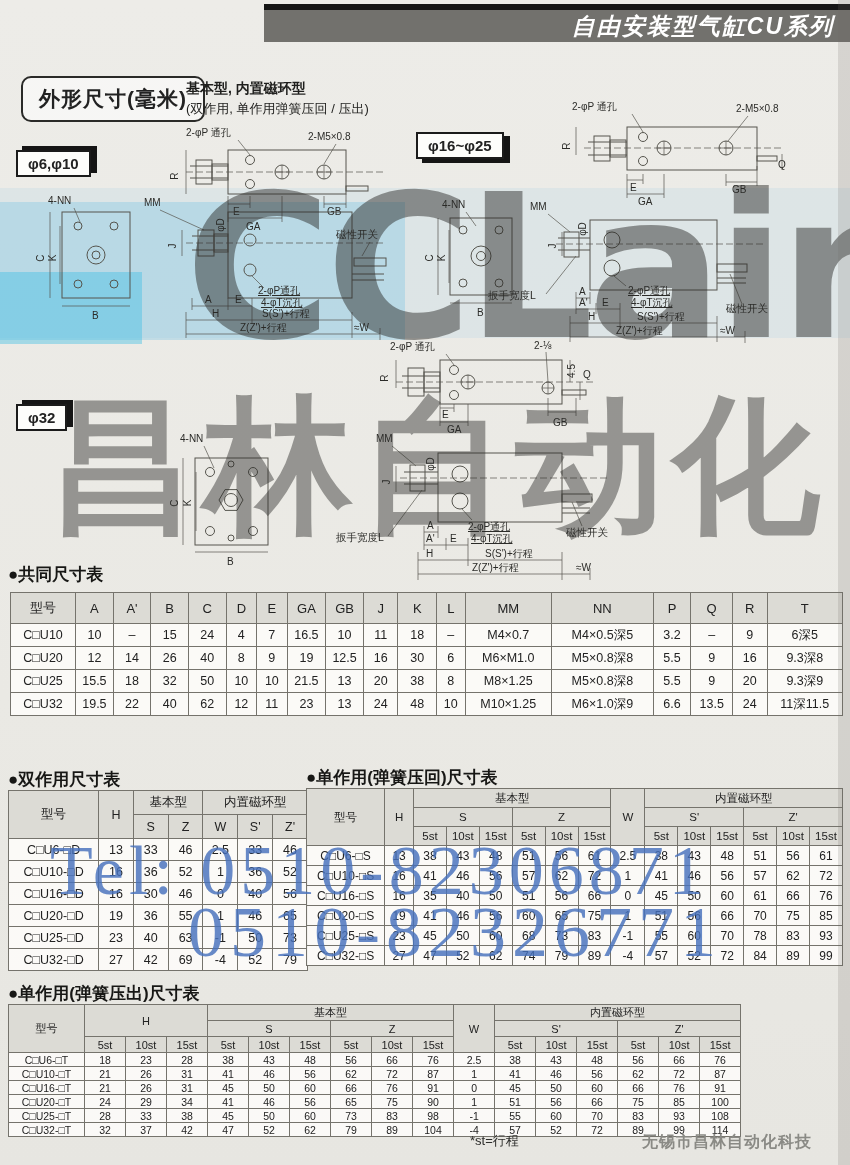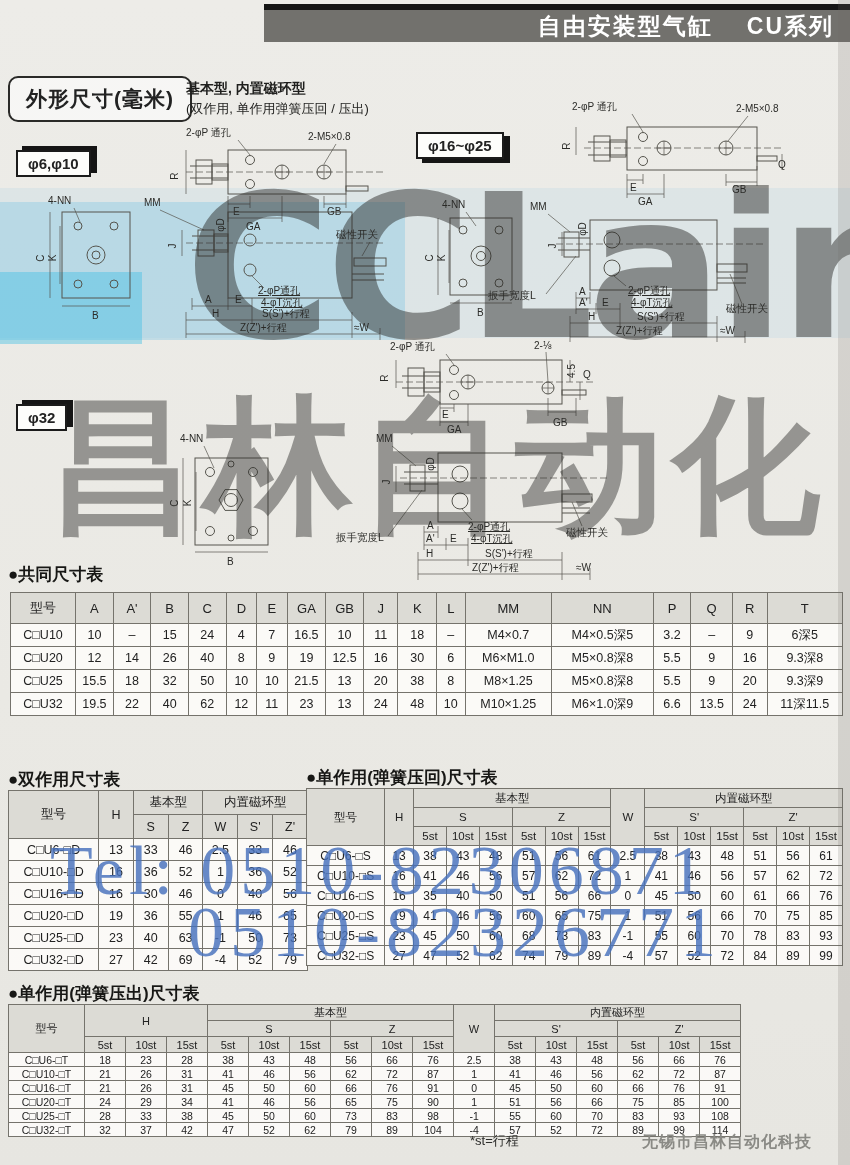--- a/index.html
+++ b/index.html
@@ -3,24 +3,24 @@
 <meta charset="utf-8">
 <style>
   html,body{margin:0;padding:0;background:#9a9a96;}
   .page{position:relative;width:850px;height:1165px;overflow:hidden;
         background:linear-gradient(180deg,#edecE8 0%,#eae9e4 60%,#e7e6e1 100%);
         font-family:"Liberation Sans",sans-serif;color:#222;}
   .abs{position:absolute;}
   
   .hdr{left:264px;top:4px;width:586px;height:38px;background:#72716d;border-top:6px solid #161616;
        box-sizing:border-box;display:flex;align-items:center;justify-content:flex-end;
-       padding-right:16px;gap:34px;z-index:6;}
+       padding-right:16px;z-index:6;font-style:italic;}
   .hdr span{color:#fff;font-size:23px;font-weight:bold;letter-spacing:2px;white-space:nowrap;}
   
-  .titlebox{left:8px;top:76px;border:2.5px solid #2a2a28;border-radius:10px;background:rgba(255,255,255,.55);
+  .titlebox{left:21px;top:76px;border:2.5px solid #2a2a28;border-radius:10px;background:rgba(255,255,255,.55);
             padding:7px 16px;font-size:21px;font-weight:bold;letter-spacing:1px;z-index:6;}
   .sub1{left:186px;top:80px;font-size:14px;font-weight:bold;color:#1f1f1d;z-index:6;}
   .sub2{left:186px;top:100px;font-size:13px;color:#1f1f1d;z-index:6;}
   
   .badge{background:#fdfdfb;border:2px solid #1b1b1b;padding:3px 10px;font-size:15px;font-weight:bold;
          white-space:nowrap;z-index:6;}
   .bs{left:16px;top:150px;box-shadow:6px -4px 0 #151515;}
   .bm{left:416px;top:132px;box-shadow:6px 4px 0 #151515;}
   .bl{left:16px;top:372px;box-shadow:6px -4px 0 #151515;margin-top:32px;}
   

